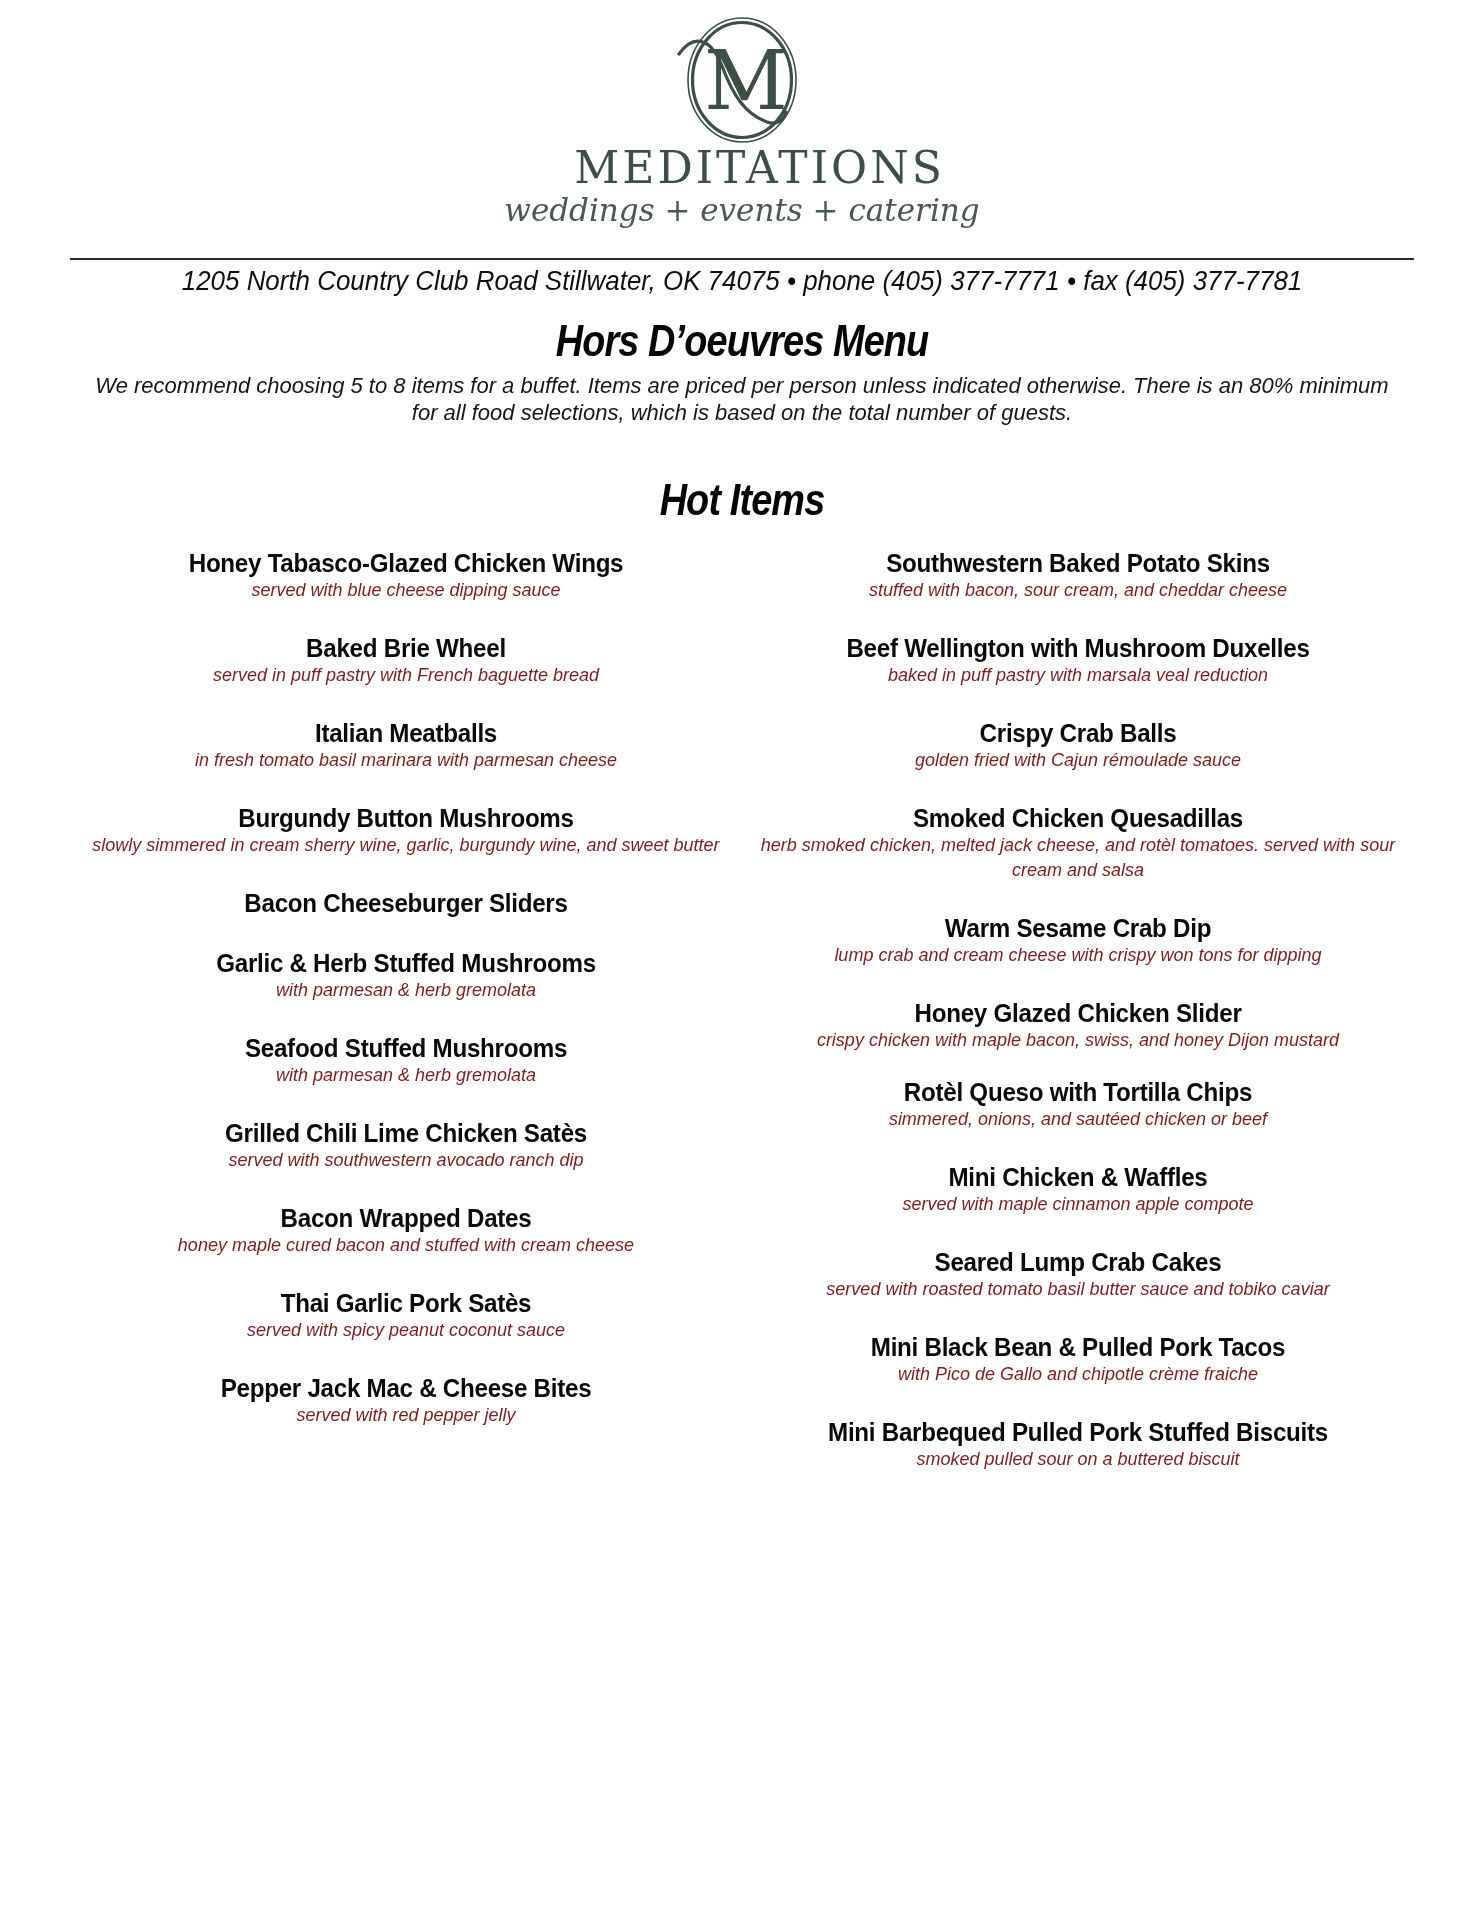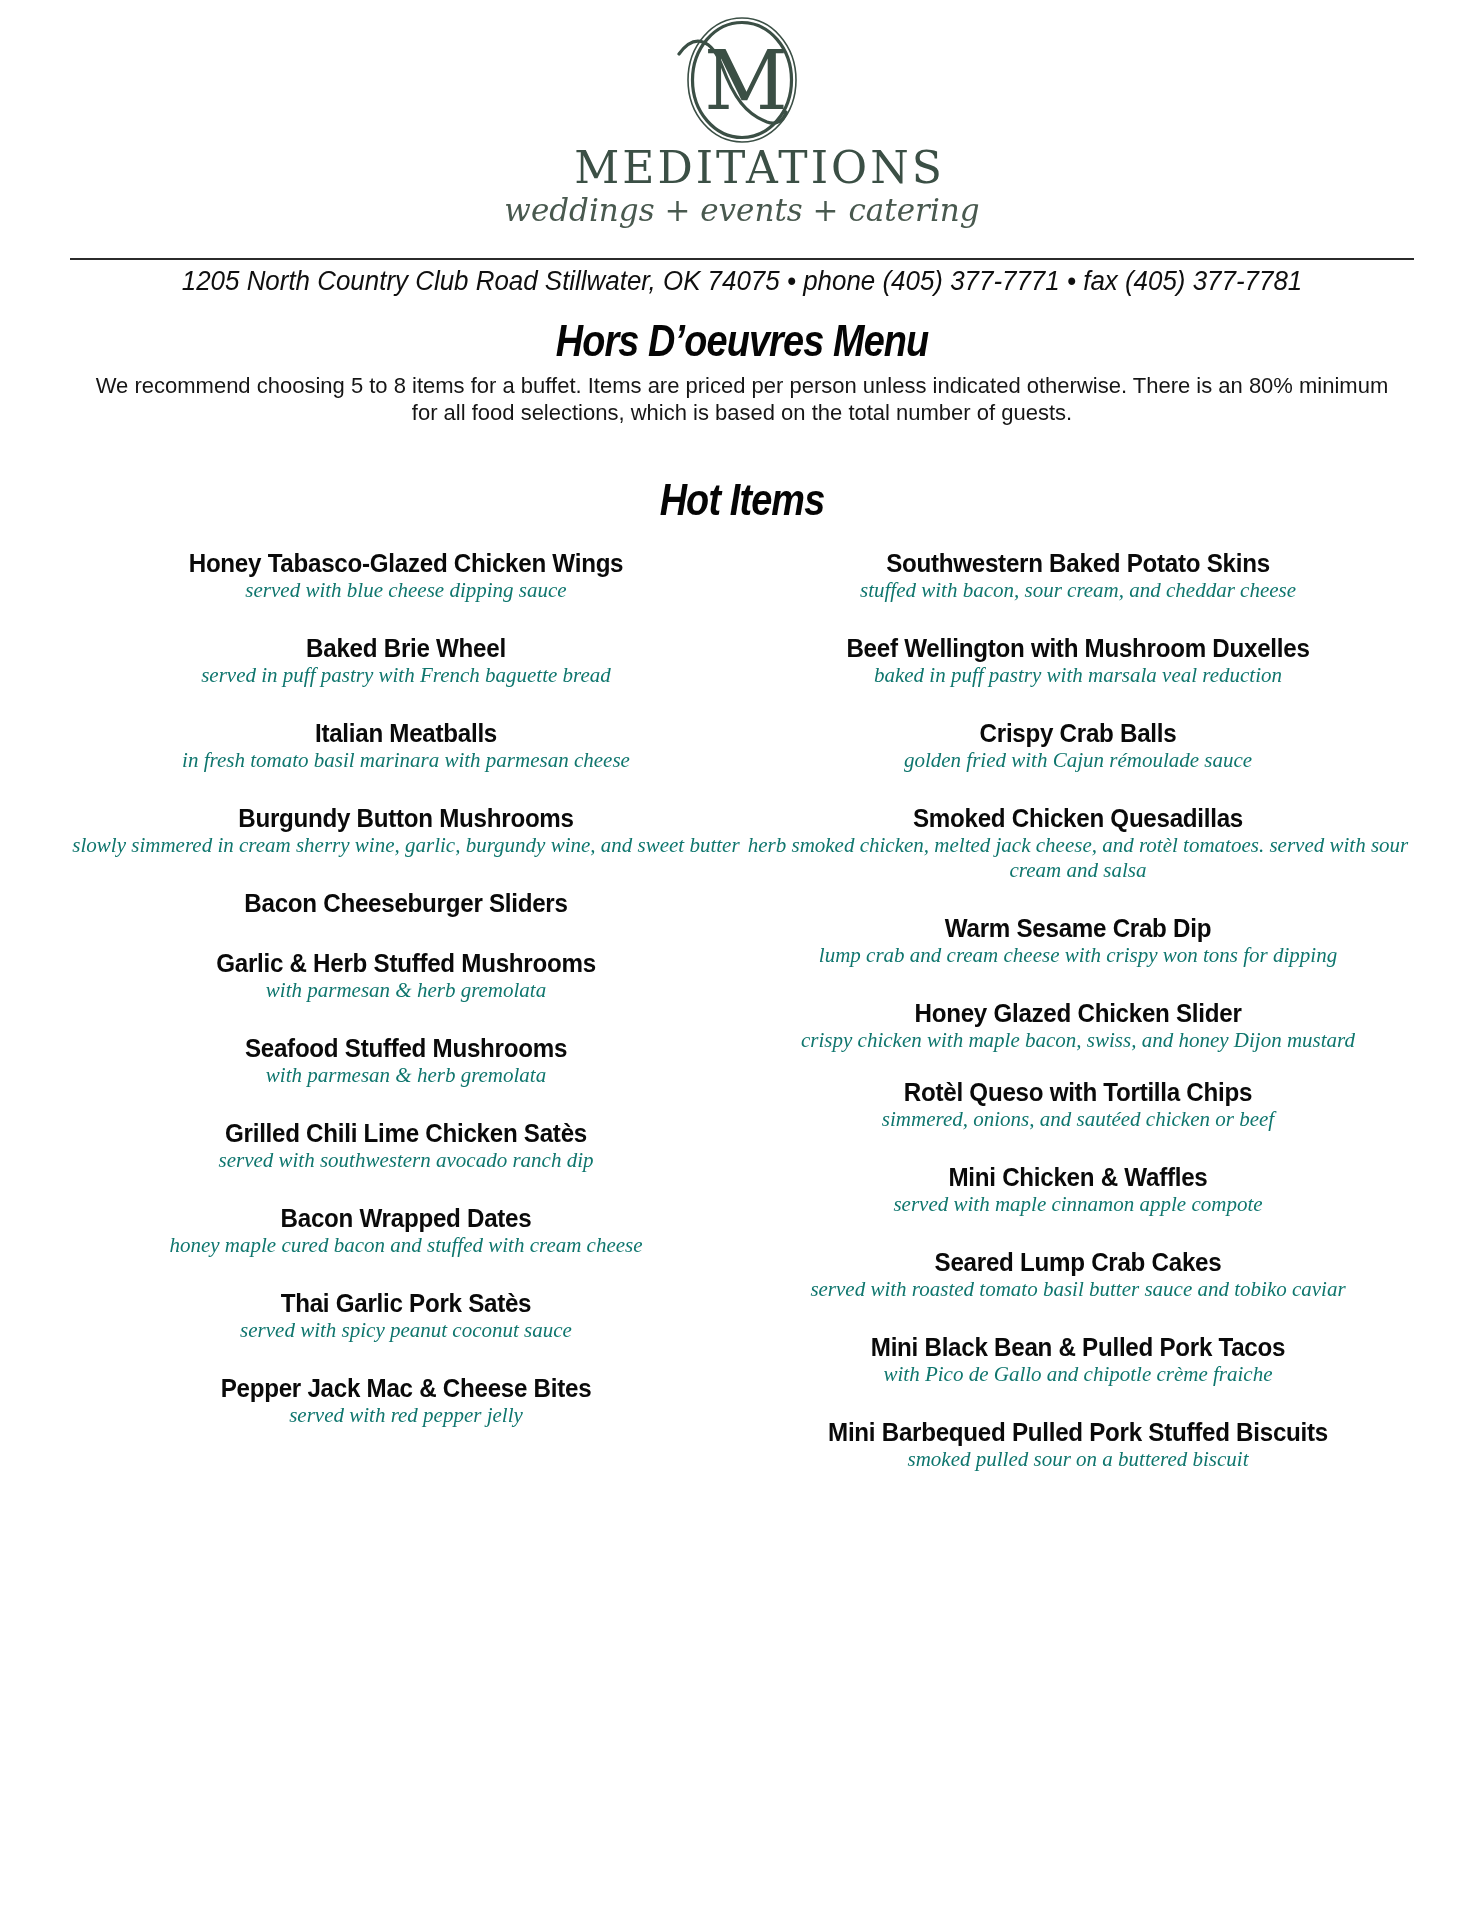--- a/index.html
+++ b/index.html
@@ -29,39 +29,39 @@
     text-align:center; font-style:italic; font-size:27px;
     line-height:30px; margin-top:6px; color:#0f0f0f;
     transform:scaleX(0.96);
   }
   .doc-title {
     text-align:center; font-style:italic; font-weight:bold;
     font-size:44px; line-height:46px; margin:22px 0 0 0;
     letter-spacing:-1px; transform:scaleX(0.86); color:#050505;
   }
   .intro {
-    text-align:center; font-size:22px;
+    text-align:center; font-style:italic; font-size:22px;
     line-height:27px; margin:8px auto 0 auto; max-width:1360px;
     white-space:pre-line; color:#161616;
   }
   .section-title {
     text-align:center; font-style:italic; font-weight:bold;
     font-size:44px; line-height:48px; margin:50px 0 0 0;
     letter-spacing:-1px; transform:scaleX(0.86); color:#050505;
   }
   .columns { display:flex; margin:24px 70px 0 70px; }
   .col { width:50%; }
   .menu-item { text-align:center; margin-bottom:30px; }
   .menu-item.tight-below { margin-bottom:24px; }
   .item-title {
     font-size:26px; font-weight:bold; line-height:30px;
     letter-spacing:-0.3px; color:#0a0a0a; transform:scaleX(0.93);
   }
   .item-desc {
-    font-style:italic; font-size:21px; line-height:25px; color:#0f766e;font-family:Liberation Serif, serif;
+    font-style:italic; font-size:18px; line-height:25px; color:#7f1d1d;
   }
 </style>
 </head>
 <body>
 
 <div class="page">
   <header class="masthead">
     <div class="logo">
       <svg width="150" height="140" viewBox="0 0 150 140" aria-hidden="true">
         <ellipse cx="75" cy="70" rx="54" ry="62" fill="none" stroke="#3b4f45" stroke-width="1.6"></ellipse>

